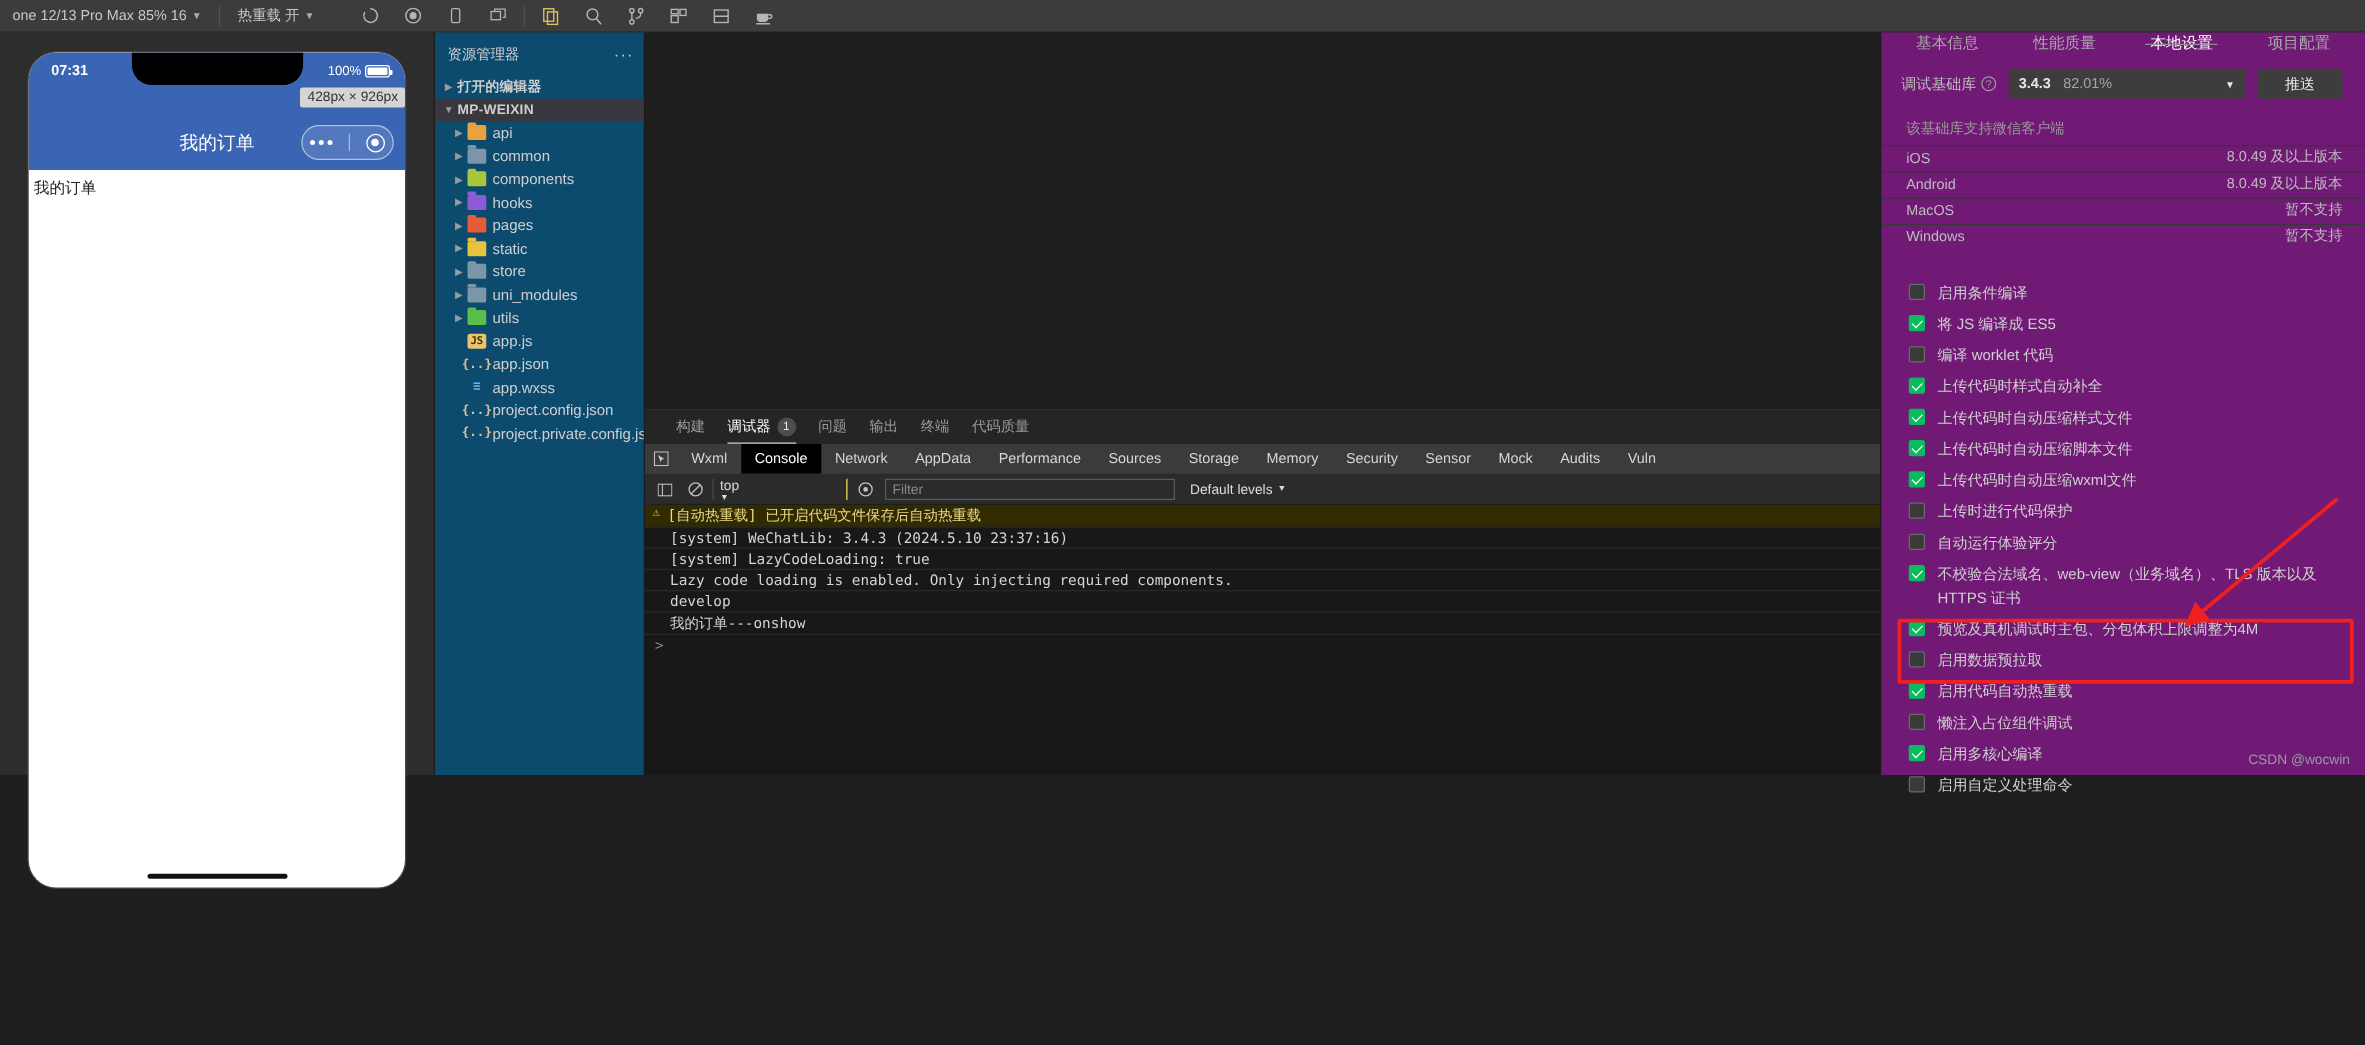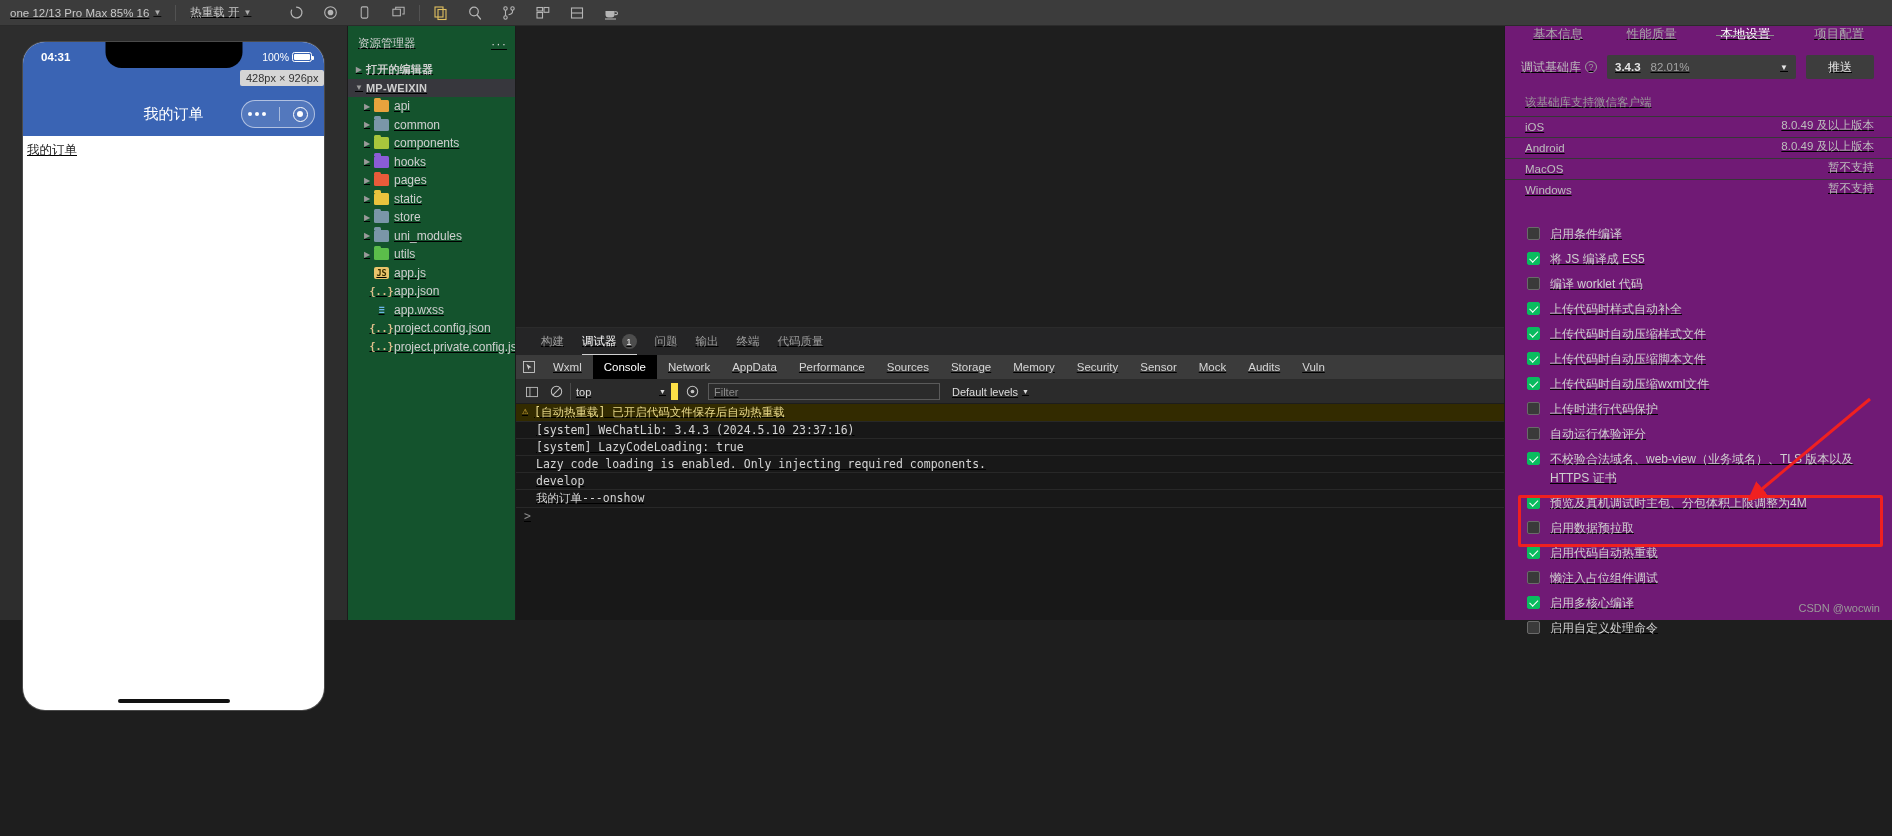--- a/index.html
+++ b/index.html
@@ -2,21 +2,21 @@
 <html><head>
 <meta charset="utf-8">
 <style>
   * { box-sizing: border-box; margin: 0; padding: 0; }
   html, body {
     width: 1892px; height: 836px;
     background: #1e1e1e;
     font-family: "Liberation Sans", "DejaVu Sans", sans-serif;
     overflow: hidden;
   }
-  .app { position: relative; width: 1892px; height: 620px; display: flex; flex-direction: column; text-decoration: underline; }
+  .app { position: relative; width: 1892px; height: 620px; display: flex; flex-direction: column; }
 
   
   .toolbar {
     height: 26px; min-height: 26px; background: #3c3c3c;
     display: flex; align-items: center; color: #cccccc; font-size: 11.5px;
     border-bottom: 1px solid #2b2b2b;
   }
   .tb-sel {
     display: flex; align-items: center; gap: 4px; padding: 0 10px; height: 100%;
     color: #c8c8c8; white-space: nowrap;
@@ -87,21 +87,21 @@
     width: 112px; height: 4px; border-radius: 2px; background: #111;
   }
   .size-badge {
     position: absolute; top: 44px; left: 240px;
     background: #d5d5d5; color: #333; font-size: 11px;
     padding: 2px 6px; border-radius: 2px; white-space: nowrap; z-index: 5;
   }
 
   
   .explorer {
-    width: 168px; min-width: 168px; background: #14532d;
+    width: 168px; min-width: 168px; background: #0c4a6e;
     display: flex; flex-direction: column; color: #cccccc;
     border-right: 1px solid #1b1b1b;
   }
   .exp-title {
     height: 34px; display: flex; align-items: center; justify-content: space-between;
     padding: 0 8px 0 10px; font-size: 11.5px; color: #cfcfcf;
   }
   .exp-more { letter-spacing: 1px; color: #cfcfcf; font-size: 13px; }
   .exp-row {
     height: 18.5px; display: flex; align-items: center; font-size: 12px;
@@ -165,23 +165,23 @@
     white-space: nowrap;
   }
   .dtab.active { background: #000000; color: #ffffff; }
 
   .console-toolbar {
     height: 24px; min-height: 24px; background: #2b2b2b; display: flex; align-items: center;
     gap: 0; padding: 0 4px; border-bottom: 1px solid #1d1d1d;
   }
   .ct-btn { width: 24px; display: flex; align-items: center; justify-content: center; color: #c3c3c3; }
   .ct-ctx {
-    display: flex; align-items: center; justify-content: space-between;
+    display: flex; align-items: flex-start; justify-content: space-between;
     width: 108px; height: 17px; padding: 0 5px; font-size: 11px; color: #dcdcdc;
-    border-left: 1px solid #4a4a4a; border-right: 7px solid #fde047; margin: 0 2px;
+    border-left: 1px solid #4a4a4a; border-right: 1px solid #fde047; margin: 0 2px; flex-direction: column;
   }
   .ct-ctx .caret { font-size: 7px; }
   .ct-filter {
     flex: 0 0 232px; height: 17px; background: #2b2b2b; border: 1px solid #5a5a5a;
     font-size: 11px; color: #8a8a8a; padding: 0 5px; display: flex; align-items: center;
     margin-left: 4px;
   }
   .ct-levels {
     margin-left: 12px; font-size: 11px; color: #dcdcdc; display: flex; align-items: center; gap: 4px;
   }
@@ -341,21 +341,21 @@
     </div>
   </div>
 
   <div class="body">
 
     <div class="sim-pane">
       <div class="size-badge">428px × 926px</div>
       <div class="phone">
         <div class="phone-header">
           <div class="notch"></div>
-          <div class="status-time">04:31</div>
+          <div class="status-time">07:31</div>
           <div class="status-right">
             <span>100%</span>
             <span class="batt">
                 <i></i>
               </span>
           </div>
           <div class="nav-title">我的订单</div>
           <div class="capsule">
             <span class="dots">
                 <i></i>

